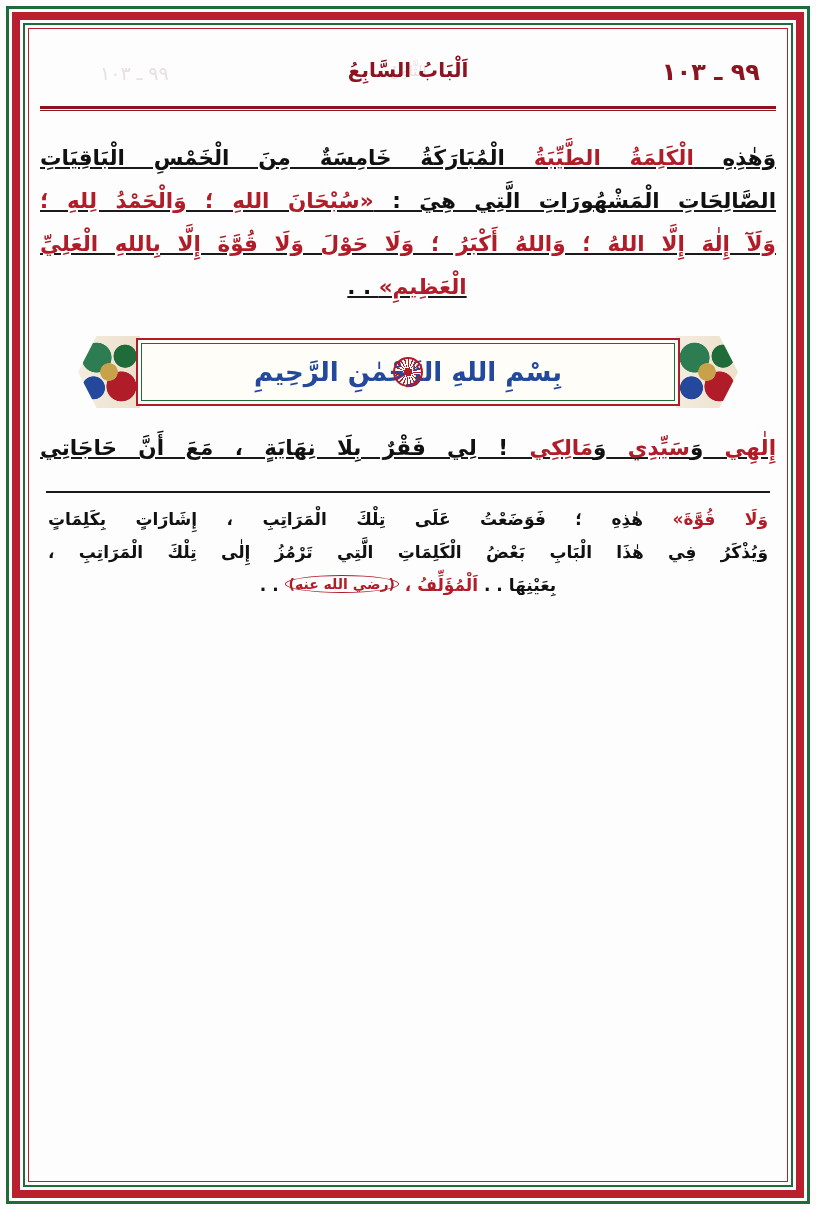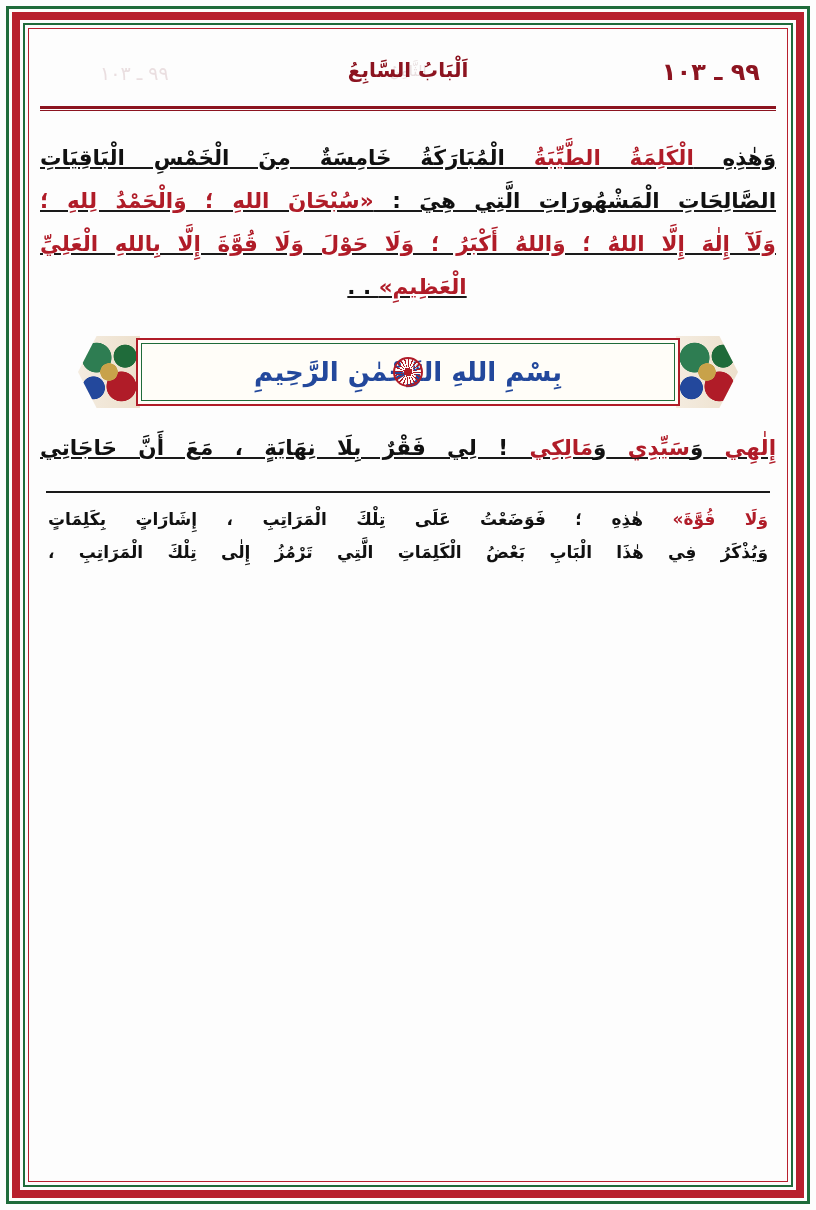--- a/index.html
+++ b/index.html
@@ -285,16 +285,19 @@
 
     <div class="sep"></div>
 
     <div class="footnote">
       <span class="fnline">
         <span class="red">وَلَا قُوَّةَ»</span><span class="blackw"> هٰذِهِ ؛ فَوَضَعْتُ عَلَى تِلْكَ الْمَرَاتِبِ ، إِشَارَاتٍ بِكَلِمَاتٍ</span>
       </span>
       <span class="fnline">
         <span class="blackw">وَيُذْكَرُ فِي هٰذَا الْبَابِ بَعْضُ الْكَلِمَاتِ الَّتِي تَرْمُزُ إِلٰى تِلْكَ الْمَرَاتِبِ ،</span>
       </span>
+      <span class="fnline last">
+        <span class="blackw">بِعَيْنِهَا . . </span><span class="red">اَلْمُؤَلِّفُ ، </span><span class="seal">(رضي الله عنه)</span><span class="blackw"> . .</span>
+      </span>
     </div>
 
   </div>
 </div>
 
 </body></html>

